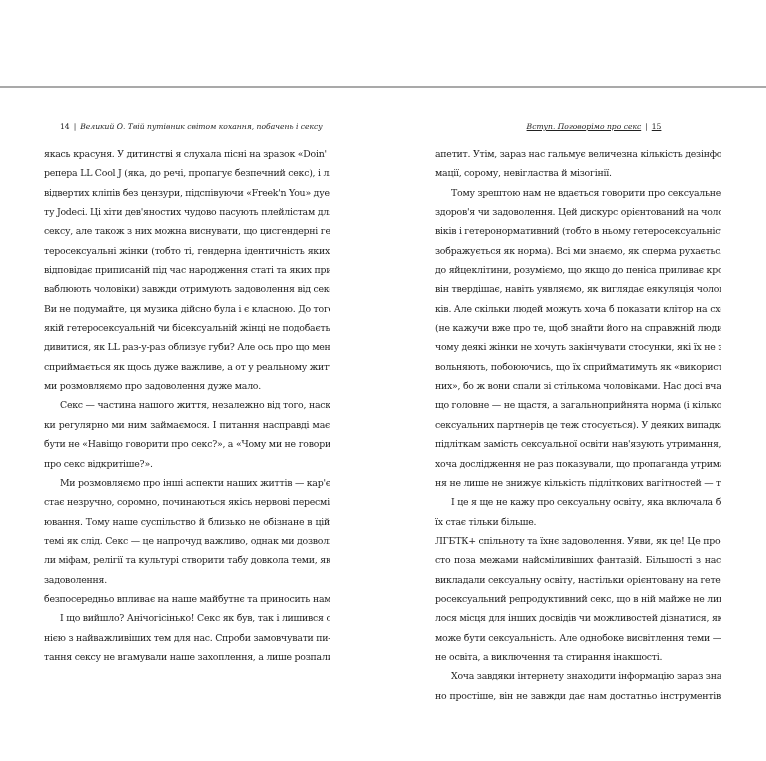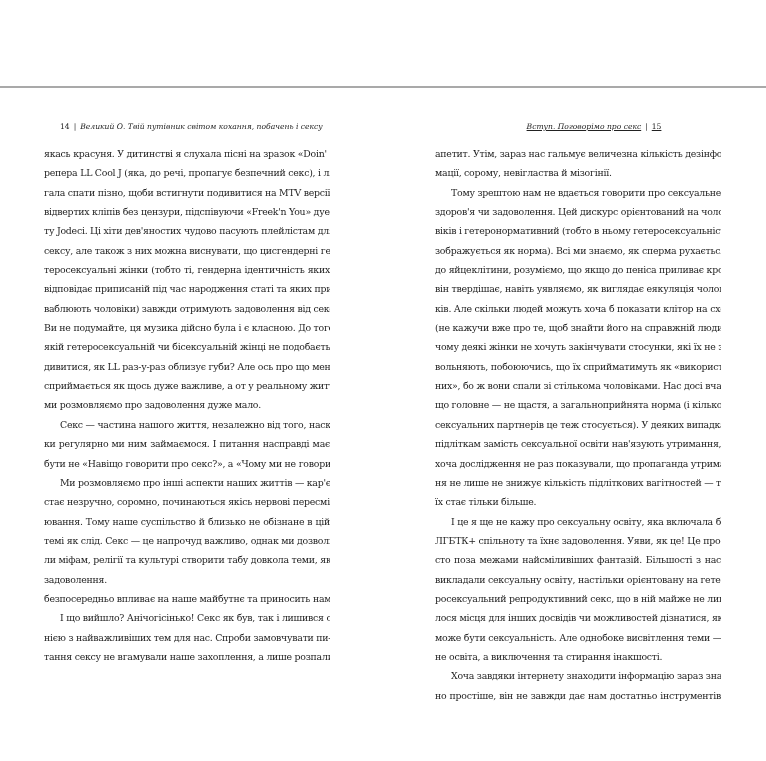--- a/index.html
+++ b/index.html
@@ -76,35 +76,35 @@
 
 <div class="top-rule"></div>
 
 <div class="page page-left">
   <div class="running-head">
     <span class="folio">14</span><span class="sep">|</span><span class="head-title">Великий О. Твій путівник світом кохання, побачень і сексу</span>
   </div>
   <div class="body-text" id="left-lines">
       <span class="line">якась красуня. У дитинстві я слухала пісні на зразок «Doin' It»</span>
       <span class="line">репера LL Cool J (яка, до речі, пропагує безпечний секс), і ля-</span>
-      <span class="line">гала спати пізно, щоби встигнути подивитися на MTV версії</span>
       <span class="line">відвертих кліпів без цензури, підспівуючи «Freek'n You» дуе-</span>
       <span class="line">ту Jodeci. Ці хіти дев'яностих чудово пасують плейлістам для</span>
       <span class="line">сексу, але також з них можна виснувати, що цисгендерні ге-</span>
       <span class="line">теросексуальні жінки (тобто ті, гендерна ідентичність яких</span>
       <span class="line">відповідає приписаній під час народження статі та яких при-</span>
       <span class="line">ваблюють чоловіки) завжди отримують задоволення від сексу.</span>
       <span class="line">Ви не подумайте, ця музика дійсно була і є класною. До того ж</span>
       <span class="line">якій гетеросексуальній чи бісексуальній жінці не подобається</span>
       <span class="line">дивитися, як LL раз-у-раз облизує губи? Але ось про що мені</span>
       <span class="line">сприймається як щось дуже важливе, а от у реальному житті</span>
       <span class="line last">ми розмовляємо про задоволення дуже мало.</span>
       <span class="line indent">Секс — частина нашого життя, незалежно від того, наскіль-</span>
       <span class="line">ки регулярно ми ним займаємося. І питання насправді має</span>
       <span class="line">бути не «Навіщо говорити про секс?», а «Чому ми не говоримо</span>
+      <span class="line last">про секс відкритіше?».</span>
       <span class="line indent">Ми розмовляємо про інші аспекти наших життів — кар'єру,</span>
       <span class="line">стає незручно, соромно, починаються якісь нервові пересмі-</span>
       <span class="line">ювання. Тому наше суспільство й близько не обізнане в цій</span>
       <span class="line">темі як слід. Секс — це напрочуд важливо, однак ми дозволи-</span>
       <span class="line">ли міфам, релігії та культурі створити табу довкола теми, яка</span>
       <span class="line last">задоволення.</span>
       <span class="line">безпосередньо впливає на наше майбутнє та приносить нам</span>
       <span class="line indent">І що вийшло? Анічогісінько! Секс як був, так і лишився од-</span>
       <span class="line">нією з найважливіших тем для нас. Спроби замовчувати пи-</span>
       <span class="line">тання сексу не вгамували наше захоплення, а лише розпалили</span>
@@ -127,22 +127,22 @@
       <span class="line">ків. Але скільки людей можуть хоча б показати клітор на схемі</span>
       <span class="line">(не кажучи вже про те, щоб знайти його на справжній людині)?!</span>
       <span class="line">чому деякі жінки не хочуть закінчувати стосунки, які їх не задо-</span>
       <span class="line">вольняють, побоюючись, що їх сприйматимуть як «використа-</span>
       <span class="line">них», бо ж вони спали зі стількома чоловіками. Нас досі вчать,</span>
       <span class="line">що головне — не щастя, а загальноприйнята норма (і кількості</span>
       <span class="line">сексуальних партнерів це теж стосується). У деяких випадках</span>
       <span class="line">підліткам замість сексуальної освіти нав'язують утримання,</span>
       <span class="line">хоча дослідження не раз показували, що пропаганда утриман-</span>
       <span class="line">ня не лише не знижує кількість підліткових вагітностей — так</span>
+      <span class="line indent">І це я ще не кажу про сексуальну освіту, яка включала б</span>
       <span class="line last">їх стає тільки більше.</span>
-      <span class="line indent">І це я ще не кажу про сексуальну освіту, яка включала б</span>
       <span class="line">ЛГБТК+ спільноту та їхнє задоволення. Уяви, як це! Це про-</span>
       <span class="line">сто поза межами найсміливіших фантазій. Більшості з нас</span>
       <span class="line">викладали сексуальну освіту, настільки орієнтовану на гете-</span>
       <span class="line">росексуальний репродуктивний секс, що в ній майже не лиша-</span>
       <span class="line">лося місця для інших досвідів чи можливостей дізнатися, якою</span>
       <span class="line">може бути сексуальність. Але однобоке висвітлення теми — це</span>
       <span class="line last">не освіта, а виключення та стирання інакшості.</span>
       <span class="line indent">Хоча завдяки інтернету знаходити інформацію зараз знач-</span>
       <span class="line">но простіше, він не завжди дає нам достатньо інструментів</span>
     </div>

